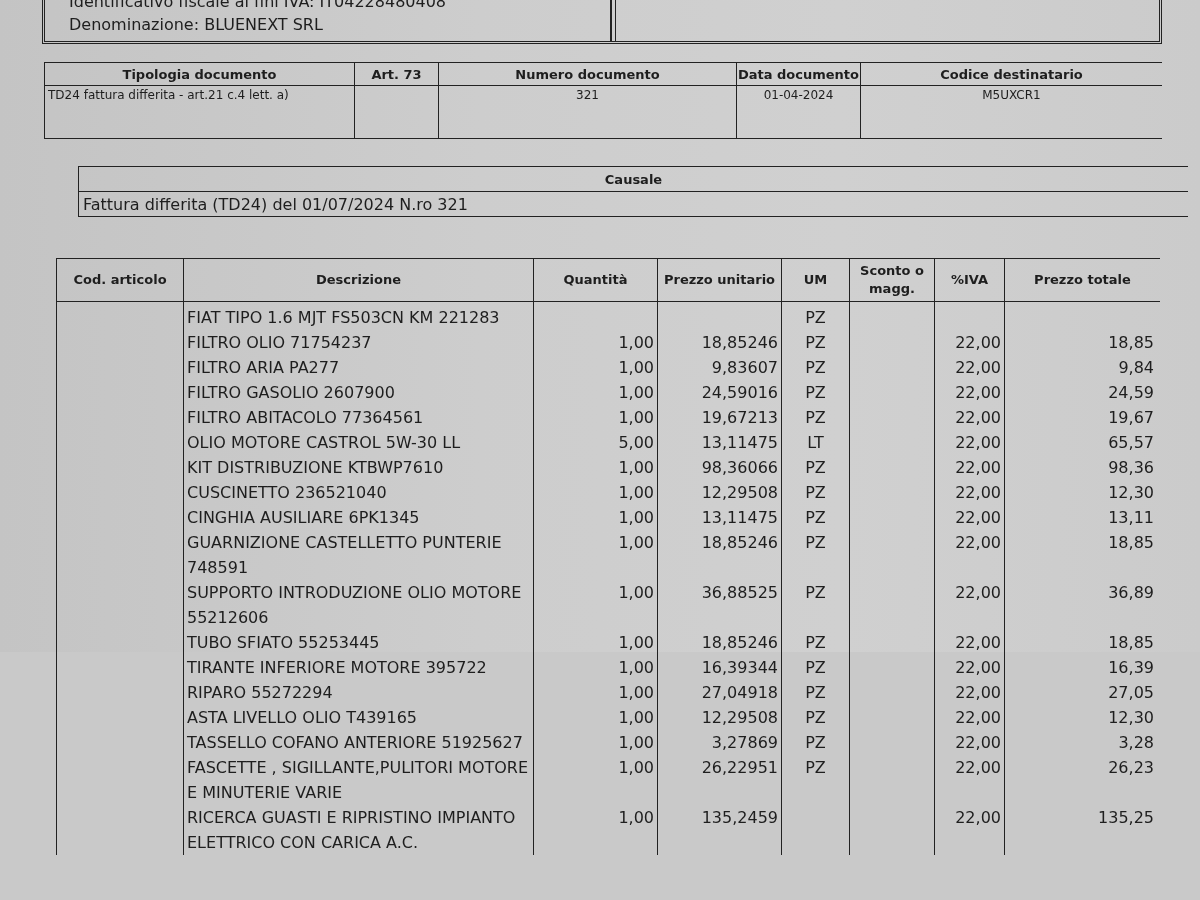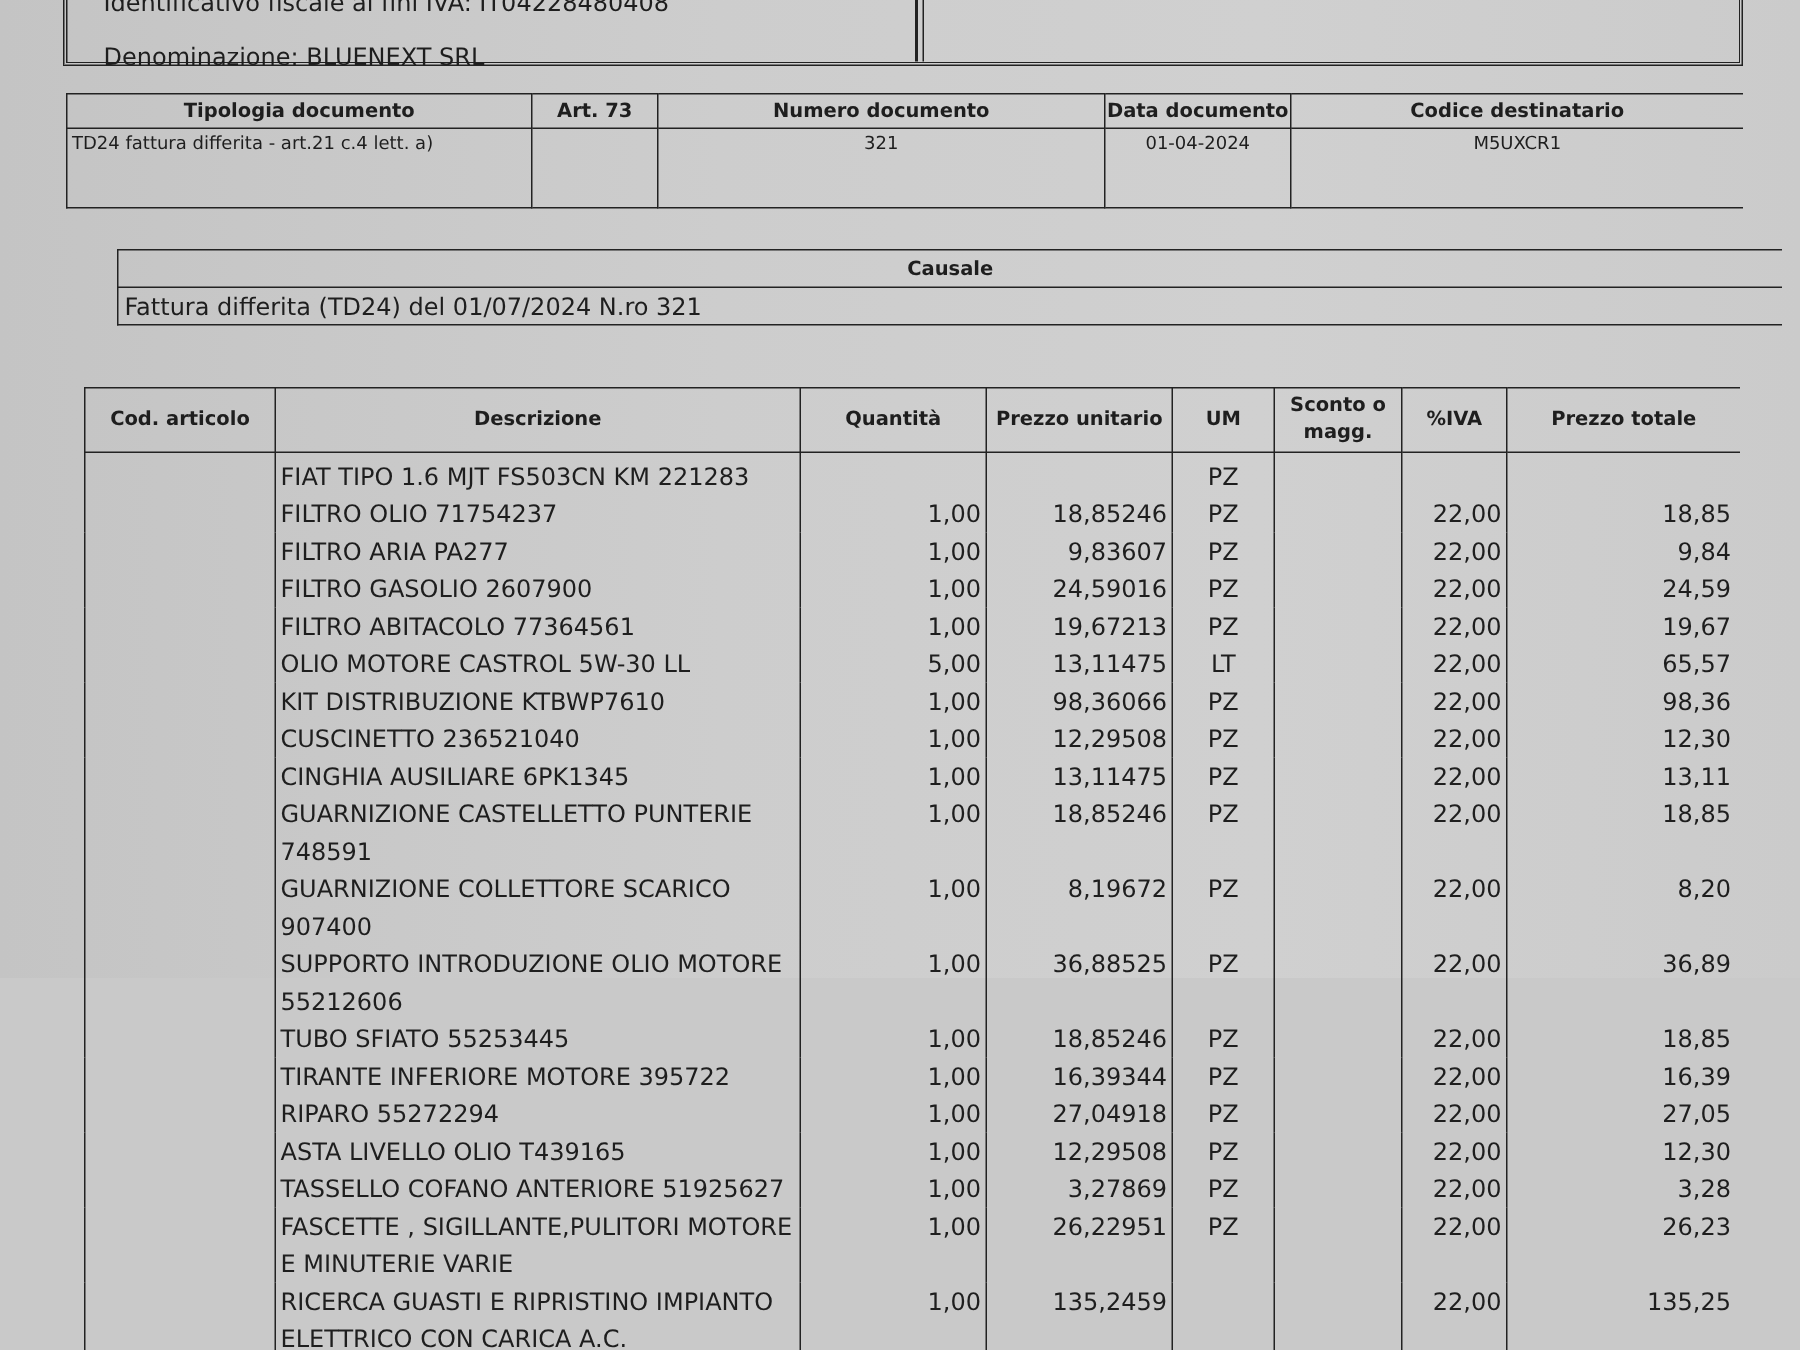--- a/index.html
+++ b/index.html
@@ -82,21 +82,21 @@
   .items tbody tr:first-child td { padding-top: 3px; }
 </style>
 </head>
 <body>
 
 <div class="page">
 
   <div class="top-box">
     <div class="left">
       <div class="top-line" style="top: 12px;">Identificativo fiscale ai fini IVA: IT04228480408</div>
-      <div class="top-line" style="top: 48px;">Denominazione: BLUENEXT SRL</div>
+      <div class="top-line" style="top: 35px;">Denominazione: BLUENEXT SRL</div>
     </div>
     <div class="right"></div>
   </div>
 
   <table class="doc-table">
     <colgroup>
       <col style="width:310px">
         <col style="width:84px">
         <col style="width:298px">
         <col style="width:124px">
@@ -250,30 +250,20 @@
           <td class="desc">GUARNIZIONE CASTELLETTO PUNTERIE 748591</td>
           <td class="num">1,00</td>
           <td class="num">18,85246</td>
           <td class="ctr">PZ</td>
           <td class="num"></td>
           <td class="num">22,00</td>
           <td class="total">18,85</td>
         </tr>
         <tr>
           <td></td>
-          <td class="desc">GUARNIZIONE COLLETTORE SCARICO 907400</td>
-          <td class="num">1,00</td>
-          <td class="num">8,19672</td>
-          <td class="ctr">PZ</td>
-          <td class="num"></td>
-          <td class="num">22,00</td>
-          <td class="total">8,20</td>
-        </tr>
-        <tr>
-          <td></td>
           <td class="desc">SUPPORTO INTRODUZIONE OLIO MOTORE 55212606</td>
           <td class="num">1,00</td>
           <td class="num">36,88525</td>
           <td class="ctr">PZ</td>
           <td class="num"></td>
           <td class="num">22,00</td>
           <td class="total">36,89</td>
         </tr>
         <tr>
           <td></td>

